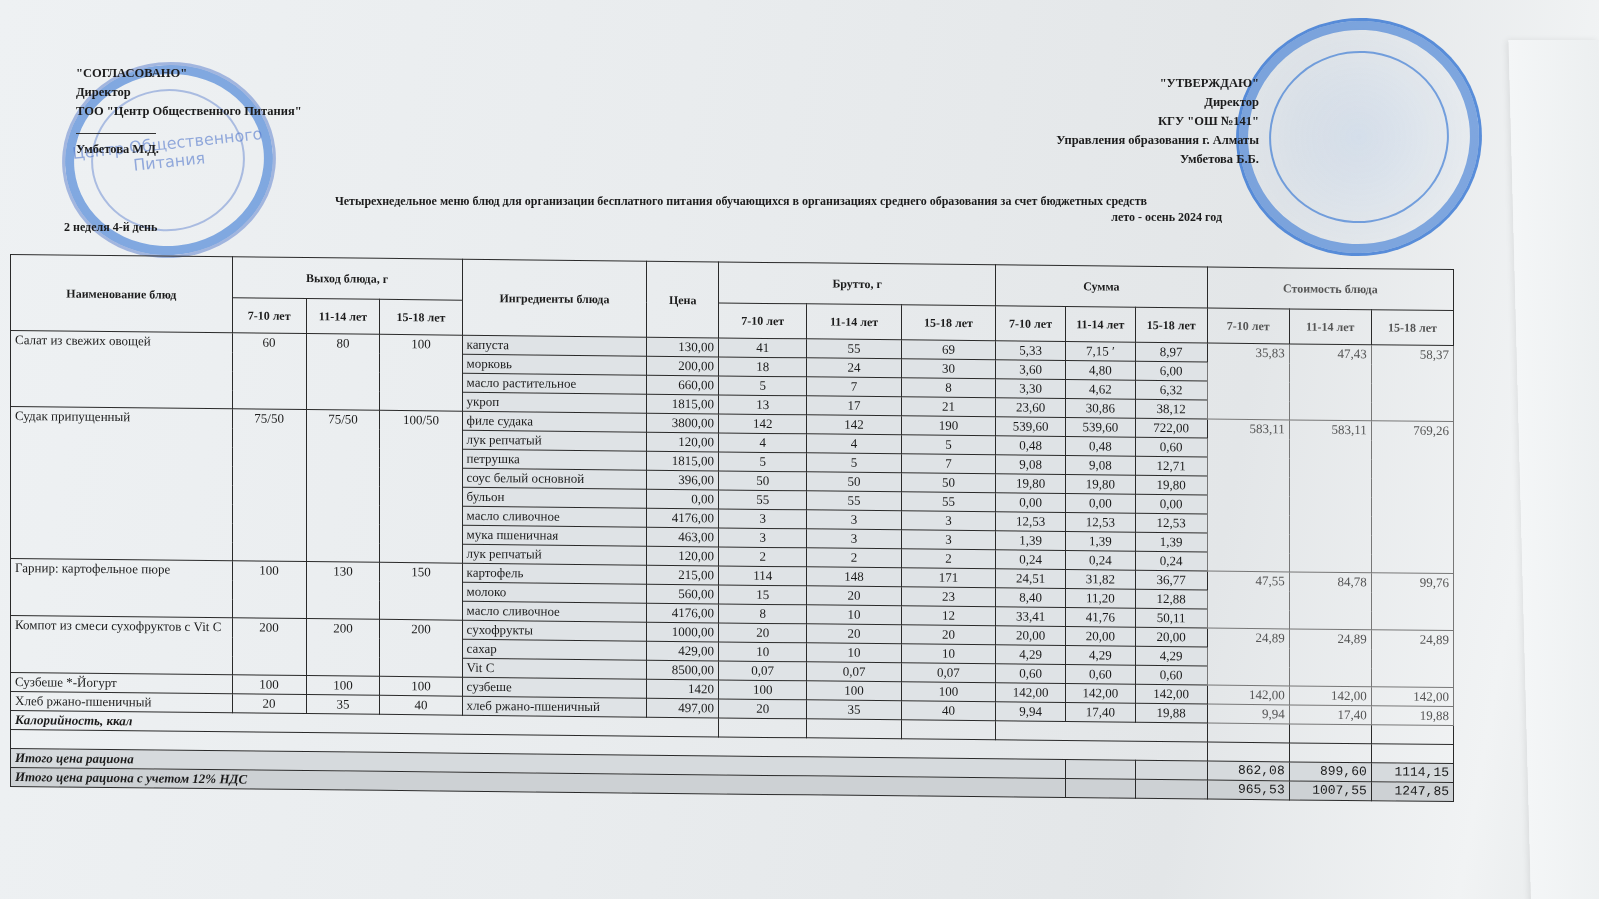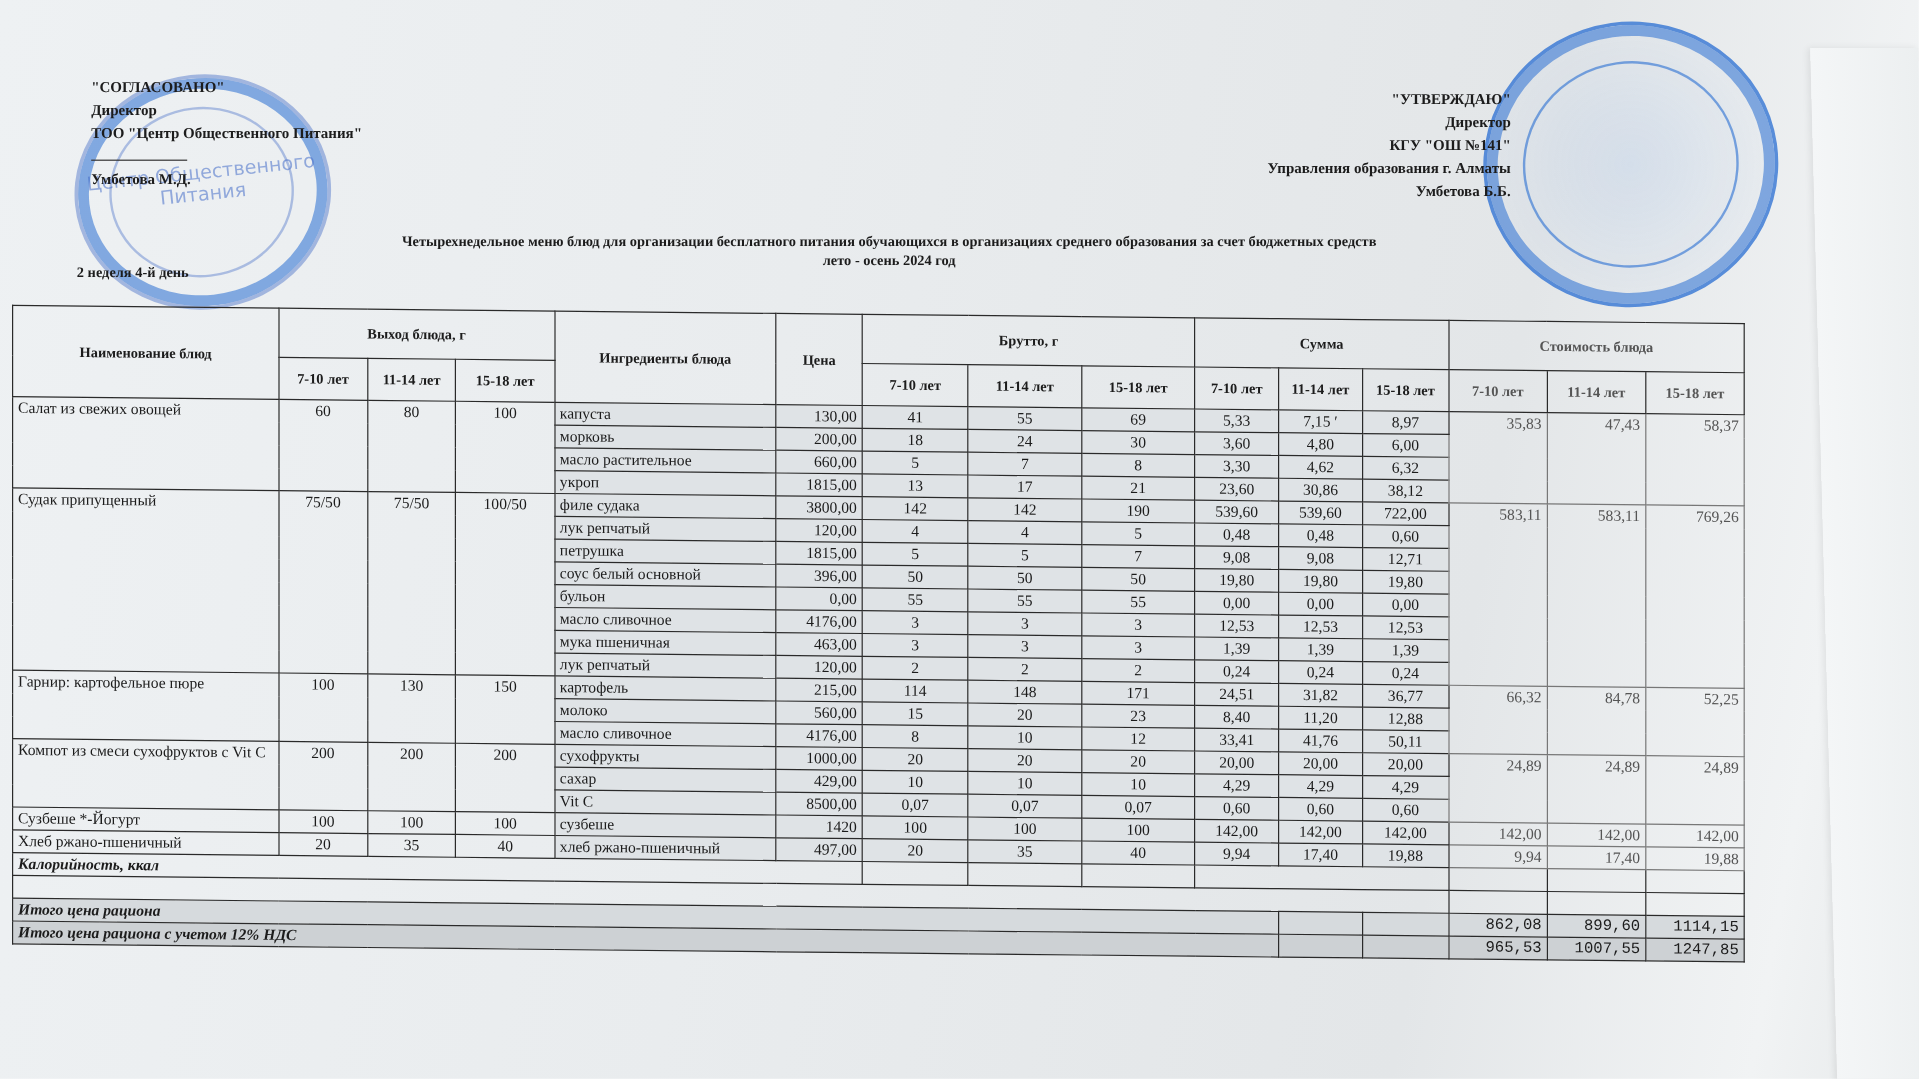--- a/index.html
+++ b/index.html
@@ -21,21 +21,21 @@
   .stamp { position:absolute; border-radius:50%; border:3px solid rgba(40,110,210,0.75);
            box-shadow: inset 0 0 0 6px rgba(255,255,255,0), inset 0 0 0 9px rgba(40,110,210,0.55); }
   .stamp .inner { position:absolute; border-radius:50%; border:2px solid rgba(40,110,210,0.6); }
   .stamp .txt { position:absolute; width:100%; text-align:center; color:rgba(40,110,210,0.7); font-family:"DejaVu Sans", sans-serif; }
   .stamp-left { left:62px; top:62px; width:208px; height:190px; transform:rotate(-6deg); border-color:rgba(70,110,200,0.45); }
   .stamp-left .inner { left:26px; top:24px; width:150px; height:138px; border-color:rgba(70,110,200,0.4); }
   .stamp-left .txt { top:70px; font-size:16px; line-height:18px; color:rgba(70,110,200,0.55); }
   .stamp-right { left:1236px; top:18px; width:240px; height:232px; transform:rotate(-8deg); background:radial-gradient(circle, rgba(60,130,230,0.10), rgba(60,130,230,0.02) 70%); }
   .stamp-right .inner { left:30px; top:30px; width:176px; height:168px; }
   .title { position:absolute; left:260px; top:190px; width:962px; text-align:center; font-size:12px; font-weight:bold; line-height:22px; }
-  .subtitle { position:absolute; left:260px; top:210px; width:962px; text-align:center; font-size:12px; font-weight:bold; }
+  .subtitle { position:absolute; left:260px; top:210px; width:962px; text-align:right; font-size:12px; font-weight:bold; }
   .day { position:absolute; left:64px; top:220px; font-size:12px; font-weight:bold; }
 
   .sheet { position:absolute; left:10px; top:254px; width:1444px; transform: skewY(0.6deg); transform-origin:left top; }
   table { border-collapse:collapse; width:100%; table-layout:fixed; font-size:13px; }
   td, th { border:1px solid #2a2a2a; padding:0 4px; height:18px; line-height:18px; white-space:nowrap; overflow:hidden; }
   th { font-weight:bold; font-size:12px; text-align:center; }
   .hdr1 th { height:40px; }
   .hdr2 th { height:34px; }
   td.dish { vertical-align:top; text-align:left; white-space:normal; line-height:18px; }
   td.yield { vertical-align:top; text-align:center; }
@@ -267,23 +267,23 @@
           <td class="yield" rowspan="3">130</td>
           <td class="yield" rowspan="3">150</td>
           <td class="ing">картофель</td>
           <td class="num">215,00</td>
           <td class="c">114</td>
           <td class="c">148</td>
           <td class="c">171</td>
           <td class="c">24,51</td>
           <td class="c">31,82</td>
           <td class="c">36,77</td>
-          <td class="cost" rowspan="3">66,32</td>
+          <td class="cost" rowspan="3">47,55</td>
           <td class="cost" rowspan="3">84,78</td>
-          <td class="cost" rowspan="3">52,25</td>
+          <td class="cost" rowspan="3">99,76</td>
         </tr>
         <tr>
           <td class="ing">молоко</td>
           <td class="num">560,00</td>
           <td class="c">15</td>
           <td class="c">20</td>
           <td class="c">23</td>
           <td class="c">8,40</td>
           <td class="c">11,20</td>
           <td class="c">12,88</td>

